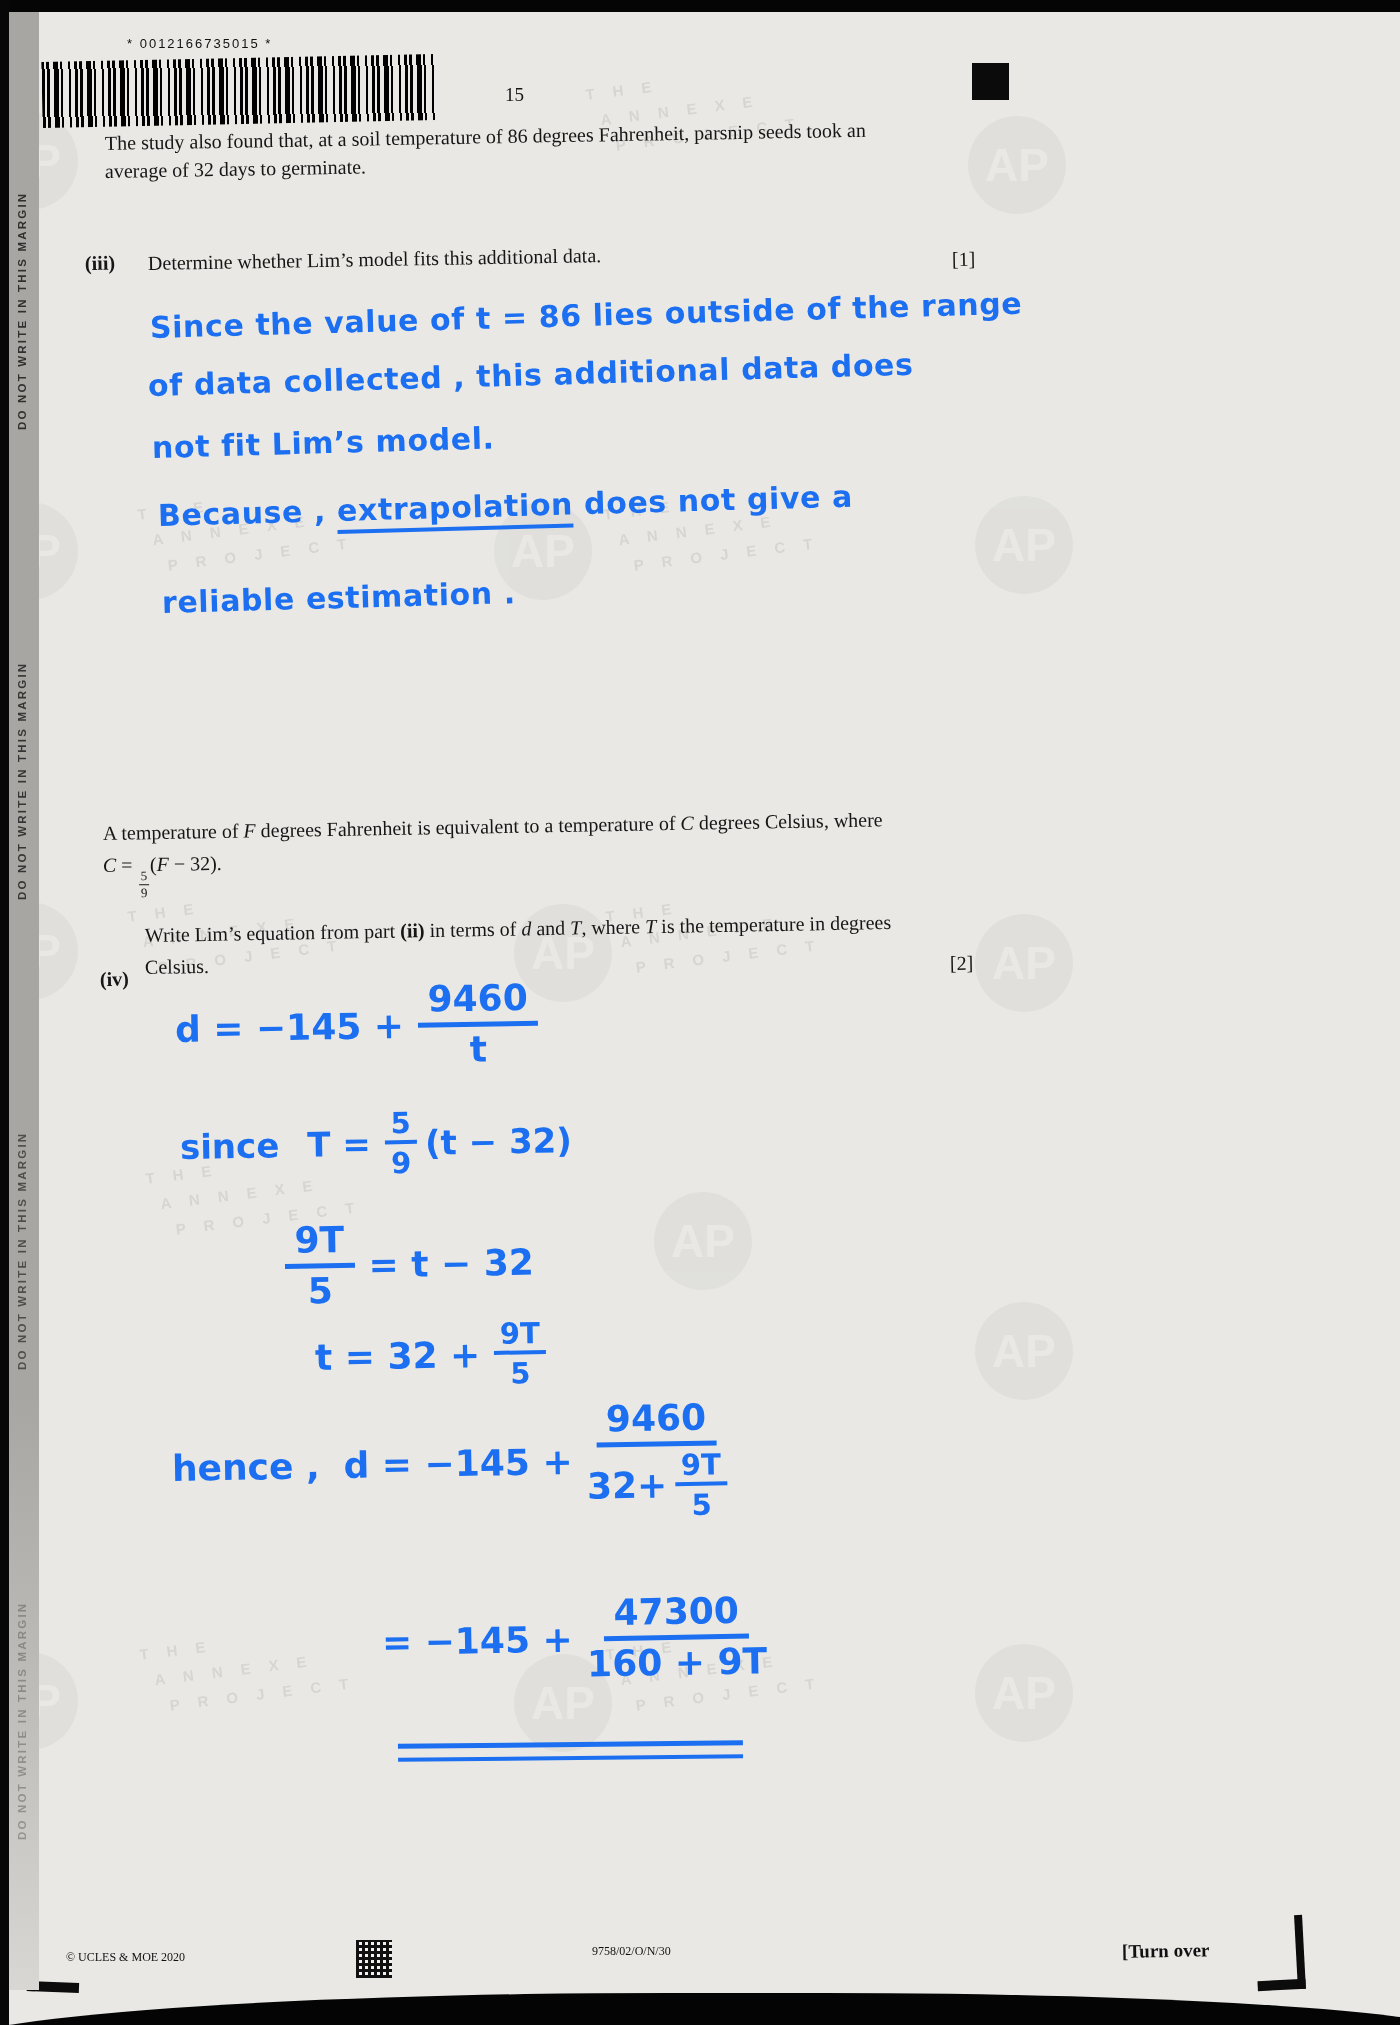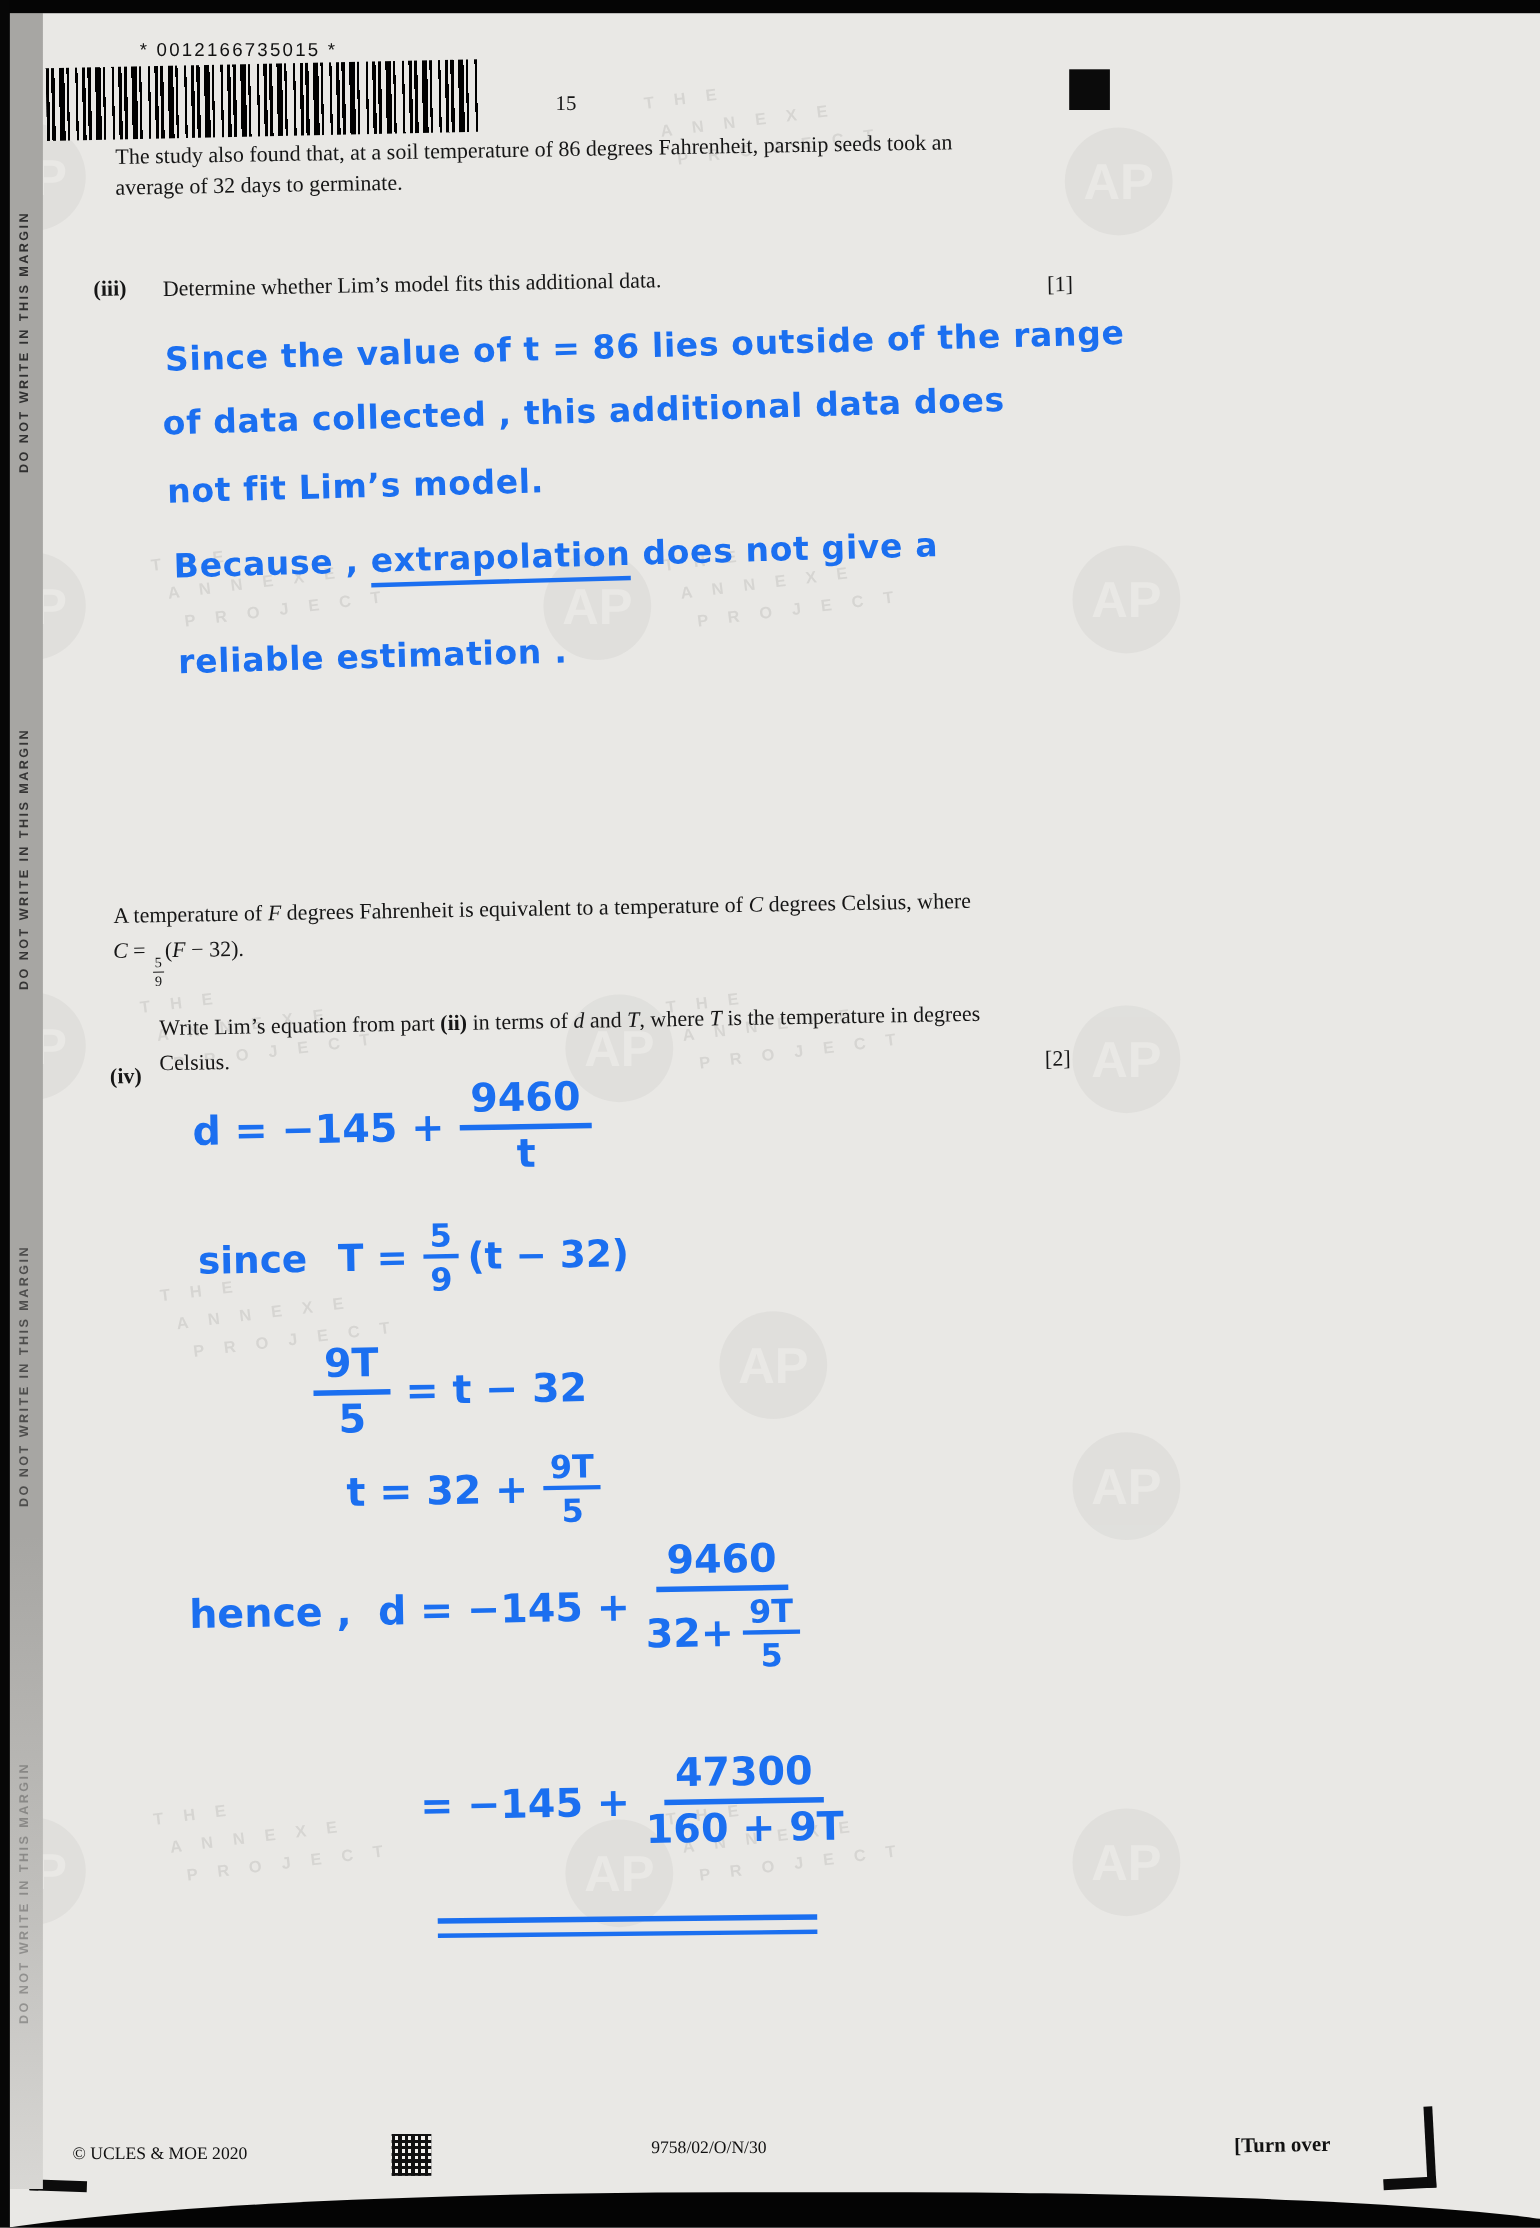--- a/index.html
+++ b/index.html
@@ -24,21 +24,21 @@
         line-height:98px;text-align:center;opacity:.6;z-index:1;}
   .wm-text{position:absolute;font-family:"Liberation Sans",sans-serif;font-weight:700;
         color:#d6d5d2;letter-spacing:7px;font-size:15px;line-height:27px;
         transform:rotate(-7deg);opacity:.95;z-index:1;white-space:nowrap;}
   .wm-text .l2{margin-left:12px;} .wm-text .l3{margin-left:24px;}
   
   .print{font-family:"Liberation Serif",serif;color:var(--print);font-size:20px;white-space:nowrap;z-index:3;}
   .tilt{transform:rotate(-1deg);transform-origin:left center;}
   .it{font-style:italic;} .bd{font-weight:700;}
   .pagenum{font-size:19px;font-weight:400;}
-  .bclabel{font-family:"Liberation Sans",sans-serif;font-size:17px;letter-spacing:2px;color:#111;}
+  .bclabel{font-family:"Liberation Sans",sans-serif;font-size:13px;letter-spacing:2px;color:#111;}
   .barcode{background:repeating-linear-gradient(90deg,#000 0 3px,var(--paper) 3px 5px,#000 5px 8px,
         var(--paper) 8px 12px,#000 12px 17px,var(--paper) 17px 19px,#000 19px 21px,var(--paper) 21px 27px,
         #000 27px 29px,var(--paper) 29px 33px);transform:rotate(-1.2deg);z-index:3;}
   .corner-square{background:#0b0b0b;z-index:3;}
   .printfrac{display:inline-flex;flex-direction:column;align-items:center;font-size:13px;line-height:1.05;
         vertical-align:-9px;margin:0 1px;}
   .printfrac .pnum{border-bottom:1.5px solid var(--print);padding:0 2px 1px;}
   .printfrac .pden{padding-top:1px;}
   
   .hw{font-family:"DejaVu Sans",sans-serif;font-weight:700;color:var(--ink);white-space:nowrap;z-index:4;}
@@ -47,21 +47,21 @@
   .eq{display:flex;align-items:center;gap:14px;font-size:36px;transform:rotate(-1deg);
         transform-origin:left center;}
   .frac{display:inline-flex;flex-direction:column;align-items:center;line-height:1.05;}
   .frac>.num{border-bottom:5px solid var(--ink);padding:0 10px 4px;}
   .frac>.den{padding-top:4px;}
   .den-complex{display:flex;align-items:center;gap:8px;padding-top:4px;}
   .frac-sm{font-size:29px;} .frac-sm>.num{border-bottom:4px solid var(--ink);padding:0 6px 2px;}
   .answer-rule{border-top:5px solid var(--ink);border-bottom:4px solid var(--ink);height:9px;z-index:4;
         transform:rotate(-.6deg);}
   
-  .foot{font-size:16px;color:#111;z-index:3;}
+  .foot{font-size:12px;color:#111;z-index:3;}
   .turnover{font-size:19px;font-weight:700;transform:rotate(-1deg);}
   .bracket-l{border-left:8px solid #0c0c0c;border-bottom:10px solid #0c0c0c;transform:rotate(2deg);z-index:3;}
   .bracket-r{border-right:8px solid #0c0c0c;border-bottom:10px solid #0c0c0c;transform:rotate(-3deg);z-index:3;}
   .datamatrix{background-color:#f2f1ee;z-index:3;
         background-image:repeating-linear-gradient(0deg,#111 0 3px,transparent 3px 6px),
                          repeating-linear-gradient(90deg,#111 0 3px,#f2f1ee 3px 6px);}
 </style>
 </head>
 <body>
 

